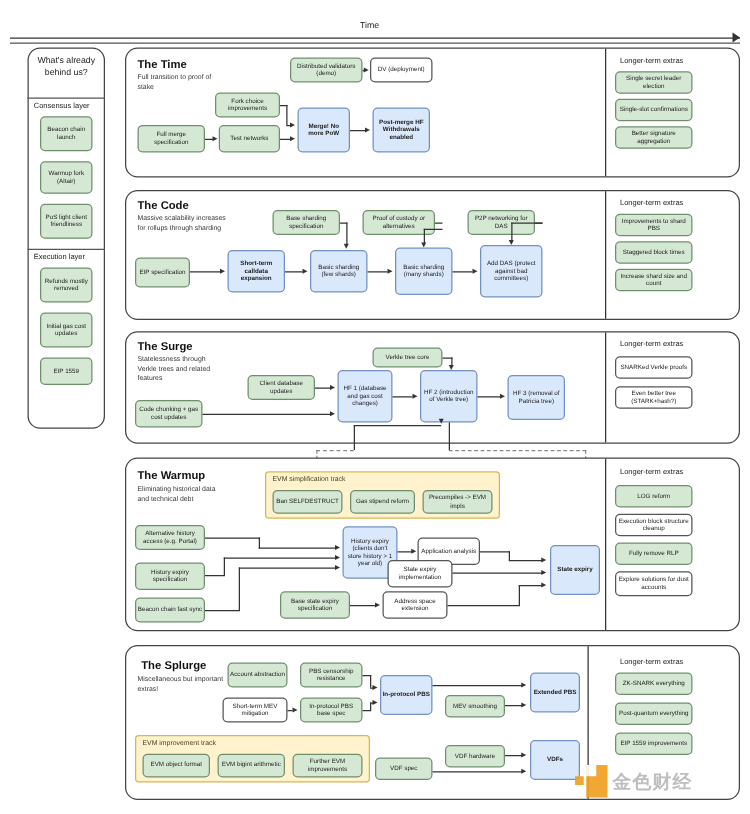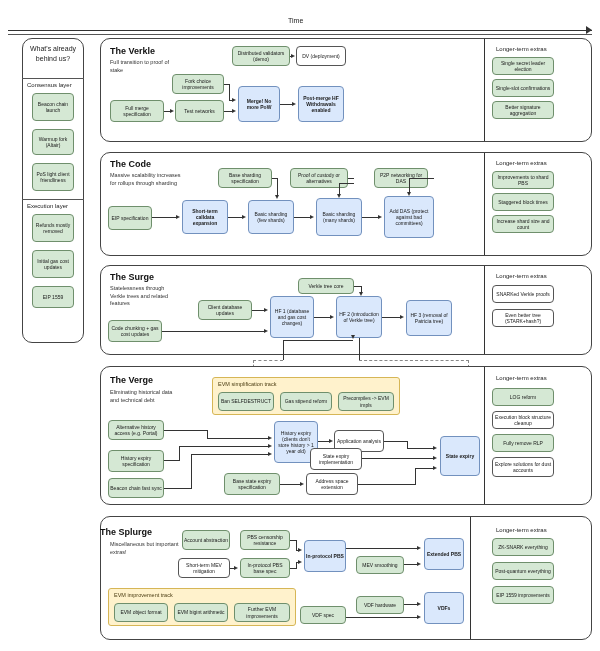--- a/index.html
+++ b/index.html
@@ -80,21 +80,21 @@
   <div class="abs node green" style="left:32px;top:163px;width:42px;height:28px">PoS light client friendliness</div>
 
   <div class="abs side-div" style="top:199px"></div>
   <div class="abs side-sub" style="top:203px">Execution layer</div>
   <div class="abs node green" style="left:32px;top:214px;width:42px;height:28px">Refunds mostly removed</div>
   <div class="abs node green" style="left:32px;top:250px;width:42px;height:28px">Initial gas cost updates</div>
   <div class="abs node green" style="left:32px;top:286px;width:42px;height:22px">EIP 1559</div>
 
   <div class="abs section" style="left:100px;top:38px;width:492px;height:104px"></div>
   <div class="abs divider" style="left:484px;top:39px;height:102px"></div>
-  <div class="abs sec-title" style="left:110px;top:46px">The Verkle</div>
+  <div class="abs sec-title" style="left:110px;top:46px">The Time</div>
   <div class="abs sec-sub" style="left:110px;top:59px;width:70px">Full transition to proof of stake</div>
 
   <div class="abs node green" style="left:232px;top:46px;width:58px;height:20px">Distributed validators (demo)</div>
   <div class="abs node white" style="left:296px;top:46px;width:50px;height:20px">DV (deployment)</div>
   <div class="abs ln lnh" style="left:290px;top:56px;width:2px"></div>
   <div class="abs ah" style="left:291px;top:53.5px"></div>
 
   <div class="abs node green" style="left:172px;top:74px;width:52px;height:20px">Fork choice improvements</div>
   <div class="abs node green" style="left:110px;top:100px;width:54px;height:22px">Full merge specification</div>
   <div class="abs node green" style="left:175px;top:100px;width:49px;height:22px">Test networks</div>
@@ -191,21 +191,21 @@
   <div class="abs ln lnv" style="left:283px;top:340px;height:20px"></div>
   <div class="abs ln lnh" style="left:283px;top:340px;width:70px"></div>
   <div class="abs av" style="left:351px;top:335px"></div>
   <div class="abs ln lnv" style="left:359px;top:338px;height:22px"></div>
   <div class="abs dashh" style="left:359px;top:360px;width:110px"></div>
   <div class="abs dashv" style="left:468px;top:360px;height:72px"></div>
   <div class="abs avg" style="left:466px;top:430px"></div>
 
   <div class="abs section" style="left:100px;top:366px;width:492px;height:139px"></div>
   <div class="abs divider" style="left:484px;top:367px;height:137px"></div>
-  <div class="abs sec-title" style="left:110px;top:375px">The Verge</div>
+  <div class="abs sec-title" style="left:110px;top:375px">The Warmup</div>
   <div class="abs sec-sub" style="left:110px;top:389px;width:70px">Eliminating historical data and technical debt</div>
 
   <div class="abs track" style="left:212px;top:377px;width:188px;height:38px"></div>
   <div class="abs track-label" style="left:218px;top:381px">EVM simplification track</div>
   <div class="abs node green" style="left:218px;top:392px;width:56px;height:19px">Ban SELFDESTRUCT</div>
   <div class="abs node green" style="left:280px;top:392px;width:52px;height:19px">Gas stipend reform</div>
   <div class="abs node green" style="left:338px;top:392px;width:56px;height:19px">Precompiles -&gt; EVM impls</div>
 
   <div class="abs node green" style="left:108px;top:420px;width:56px;height:20px">Alternative history access (e.g. Portal)</div>
   <div class="abs node green" style="left:108px;top:450px;width:56px;height:22px">History expiry specification</div>
@@ -247,21 +247,21 @@
   <div class="abs ah" style="left:433px;top:465.5px"></div>
 
   <div class="abs extras-title" style="left:496px;top:375px">Longer-term extras</div>
   <div class="abs node green" style="left:492px;top:388px;width:62px;height:18px">LOG reform</div>
   <div class="abs node white" style="left:492px;top:411px;width:62px;height:18px">Execution block structure cleanup</div>
   <div class="abs node green" style="left:492px;top:434px;width:62px;height:18px">Fully remove RLP</div>
   <div class="abs node white" style="left:492px;top:457px;width:62px;height:20px">Explore solutions for dust accounts</div>
 
   <div class="abs section" style="left:100px;top:516px;width:492px;height:124px"></div>
   <div class="abs divider" style="left:470px;top:517px;height:122px"></div>
-  <div class="abs sec-title" style="left:100px;top:527px">The Splurge</div>
+  <div class="abs sec-title" style="left:113px;top:527px">The Splurge</div>
   <div class="abs sec-sub" style="left:110px;top:541px;width:70px">Miscellaneous but important extras!</div>
 
   <div class="abs node green" style="left:182px;top:530px;width:48px;height:20px">Account abstraction</div>
   <div class="abs node green" style="left:240px;top:530px;width:50px;height:20px">PBS censorship resistance</div>
   <div class="abs node white" style="left:178px;top:558px;width:52px;height:20px">Short-term MEV mitigation</div>
   <div class="abs node green" style="left:240px;top:558px;width:50px;height:20px">In-protocol PBS base spec</div>
   <div class="abs node blue bold" style="left:304px;top:540px;width:42px;height:32px">In-protocol PBS</div>
   <div class="abs node green" style="left:356px;top:556px;width:48px;height:18px">MEV smoothing</div>
   <div class="abs node blue bold" style="left:424px;top:538px;width:40px;height:32px">Extended PBS</div>
   <div class="abs node green" style="left:356px;top:596px;width:48px;height:18px">VDF hardware</div>
@@ -291,14 +291,22 @@
   <div class="abs track-label" style="left:114px;top:592px">EVM improvement track</div>
   <div class="abs node green" style="left:114px;top:603px;width:54px;height:19px">EVM object format</div>
   <div class="abs node green" style="left:174px;top:603px;width:54px;height:19px">EVM bigint arithmetic</div>
   <div class="abs node green" style="left:234px;top:603px;width:56px;height:19px">Further EVM improvements</div>
 
   <div class="abs extras-title" style="left:496px;top:527px">Longer-term extras</div>
   <div class="abs node green" style="left:492px;top:538px;width:62px;height:18px">ZK-SNARK everything</div>
   <div class="abs node green" style="left:492px;top:562px;width:62px;height:18px">Post-quantum everything</div>
   <div class="abs node green" style="left:492px;top:586px;width:62px;height:18px">EIP 1559 improvements</div>
 
+  <div class="abs wm">
+    <div class="wm-logo">
+      <div class="wm-sq" style="left:0;top:9px;width:7px;height:7px"></div>
+      <div class="wm-sq" style="left:9px;top:0;width:17px;height:26px"></div>
+      <div class="wm-sq" style="left:9px;top:0;width:8px;height:9px;background:#ffffff"></div>
+    </div>
+    <div class="wm-text">金色财经</div>
+  </div>
 
 </div>
 
 </body></html>

